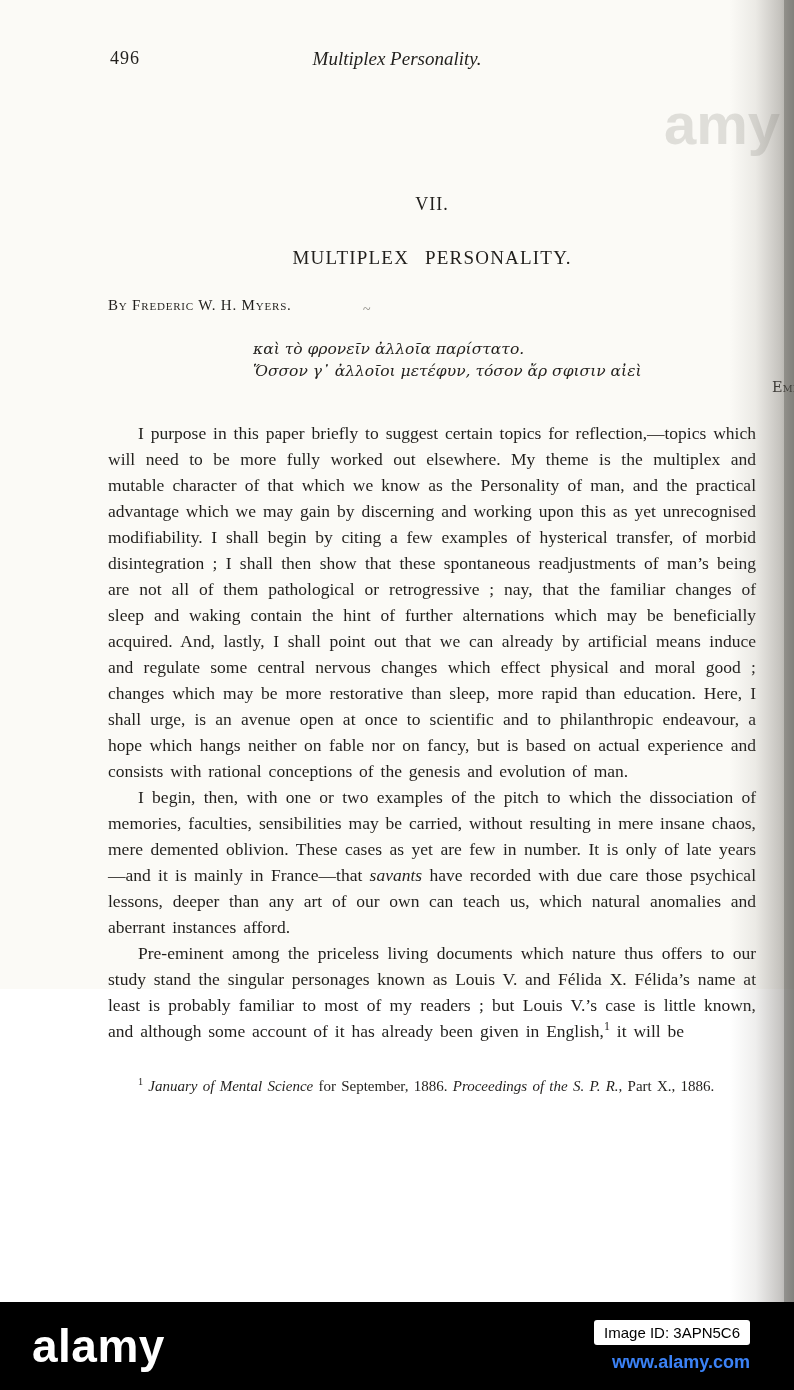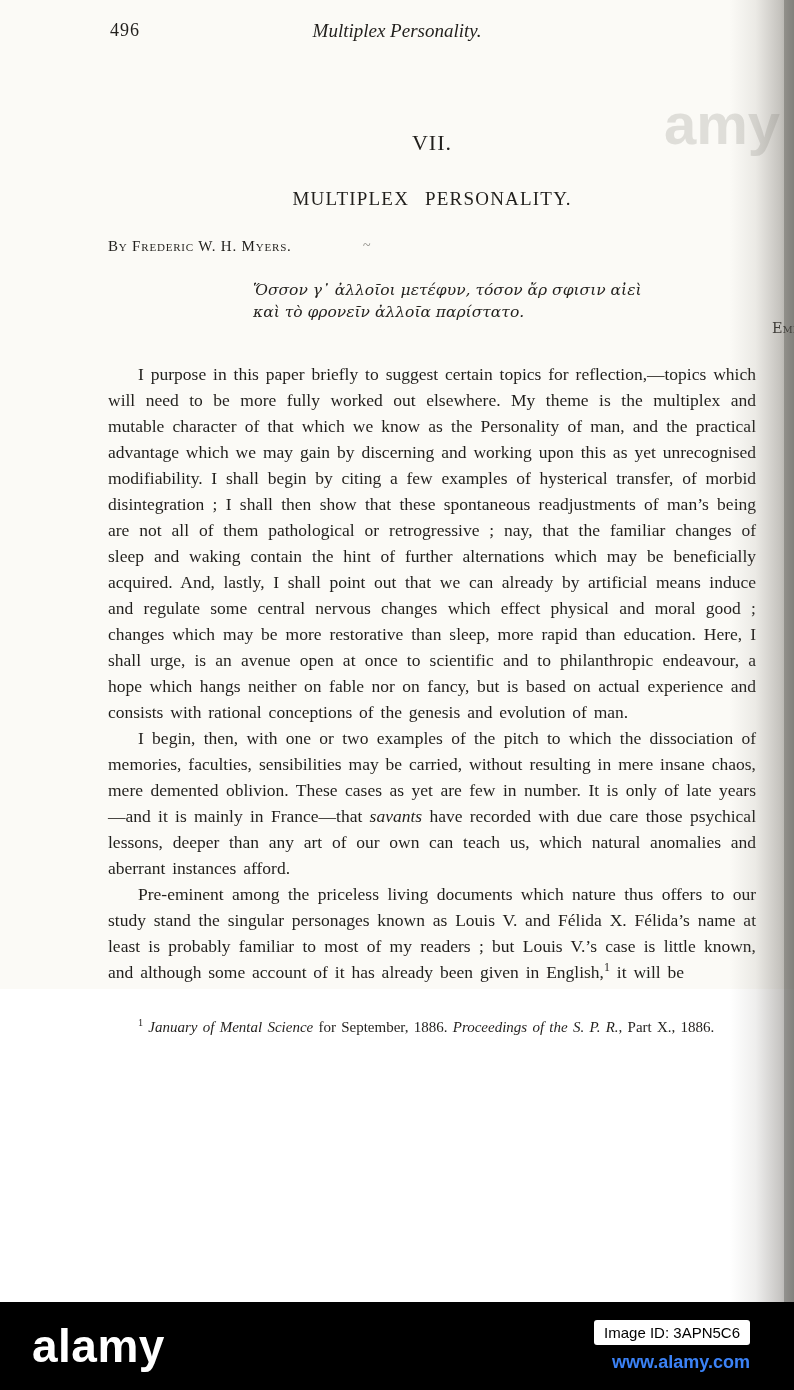--- a/index.html
+++ b/index.html
@@ -8,21 +8,21 @@
     position:relative;
     background:#ffffff;
     font-family:"Liberation Serif", serif;
     overflow:hidden;
   }
   .page {
     position:absolute; top:0; left:0;
     width:794px; height:989px;
     background:#fbfaf6;
     color:#211f1c;
-    padding-top:20px;
+    padding-top:48px;
   }
   
   .edge-shadow {
     position:absolute; top:0; right:0; width:64px; height:1302px;
     background:linear-gradient(to right,
       rgba(0,0,0,0) 0%,
       rgba(120,115,108,0.12) 40%,
       rgba(110,106,100,0.38) 78%,
       rgba(88,85,80,0.55) 100%);
     pointer-events:none;
@@ -39,21 +39,21 @@
   }
   .running-header {
     display:block; text-align:center;
     font-style:italic; font-size:19px;
   }
   .content { margin-left:108px; margin-right:38px; position:relative; }
   .scan-artifact {
     position:absolute; left:255px; top:108px;
     color:#6b6861; font-size:14px; opacity:0.8;
   }
-  .section-num { margin-top:80px; text-align:center; font-size:22px; letter-spacing:1px; }
+  .section-num { margin-top:116px; text-align:center; font-size:18px; letter-spacing:1px; }
   .title {
     margin-top:32px; text-align:center;
     font-size:19px; letter-spacing:1.2px; word-spacing:10px;
   }
   .byline {
     margin-top:28px; 
     font-variant:small-caps; font-size:15px; letter-spacing:0.8px;
   }
   .epigraph {
     margin-top:24px; margin-left:145px;
@@ -120,22 +120,22 @@
   <div class="content">
     <span class="scan-artifact">~</span>
 
     <div class="section-num">VII.</div>
 
     <div class="title">MULTIPLEX PERSONALITY.</div>
 
     <div class="byline">By Frederic W. H. Myers.</div>
 
     <div class="epigraph">
+      <div>καὶ τὸ φρονεῖν ἀλλοῖα παρίστατο.</div>
       <div>Ὅσσον γ᾽ ἀλλοῖοι μετέφυν, τόσον ἄρ σφισιν αἰεὶ</div>
-      <div>καὶ τὸ φρονεῖν ἀλλοῖα παρίστατο.</div>
       <div class="attrib">Empedocles.</div>
     </div>
 
     <div class="body-text">
       <p><span>I purpose in this paper briefly to suggest certain topics for reflection,—topics which will need to be more fully worked out elsewhere.  My theme is the multiplex and mutable character of that which we know as the Personality of man, and the practical advantage which we may gain by discerning and working upon this as yet unrecognised modifiability.  I shall begin by citing a few examples of hysterical transfer, of morbid disintegration ; I shall then show that these spontaneous readjustments of man’s being are not all of them pathological or retrogressive ; nay, that the familiar changes of sleep and waking contain the hint of further alternations which may be beneficially acquired.  And, lastly, I shall point out that we can already by artificial means induce and regulate some central nervous changes which effect physical and moral good ; changes which may be more restorative than sleep, more rapid than education.  Here, I shall urge, is an avenue open at once to scientific and to philanthropic endeavour, a hope which hangs neither on fable nor on fancy, but is based on actual experience and consists with rational conceptions of the genesis and evolution of man.</span></p>
       <p><span>I begin, then, with one or two examples of the pitch to which the dissociation of memories, faculties, sensibilities may be carried, without resulting in mere insane chaos, mere demented oblivion.  These cases as yet are few in number.  It is only of late years—and it is mainly in France—that </span><span class="it">savants</span><span> have recorded with due care those psychical lessons, deeper than any art of our own can teach us, which natural anomalies and aberrant instances afford.</span></p>
       <p><span>Pre-eminent among the priceless living documents which nature thus offers to our study stand the singular personages known as Louis V. and Félida X.  Félida’s name at least is probably familiar to most of my readers ; but Louis V.’s case is little known, and although some account of it has already been given in English,</span><span class="sup">1</span><span> it will be</span></p>
     </div>
 
     <div class="footnote"><span class="sup">1</span><span> </span><span class="it">January of Mental Science</span><span> for September, 1886.   </span><span class="it">Proceedings of the S. P. R.,</span><span> Part X., 1886.</span></div>

